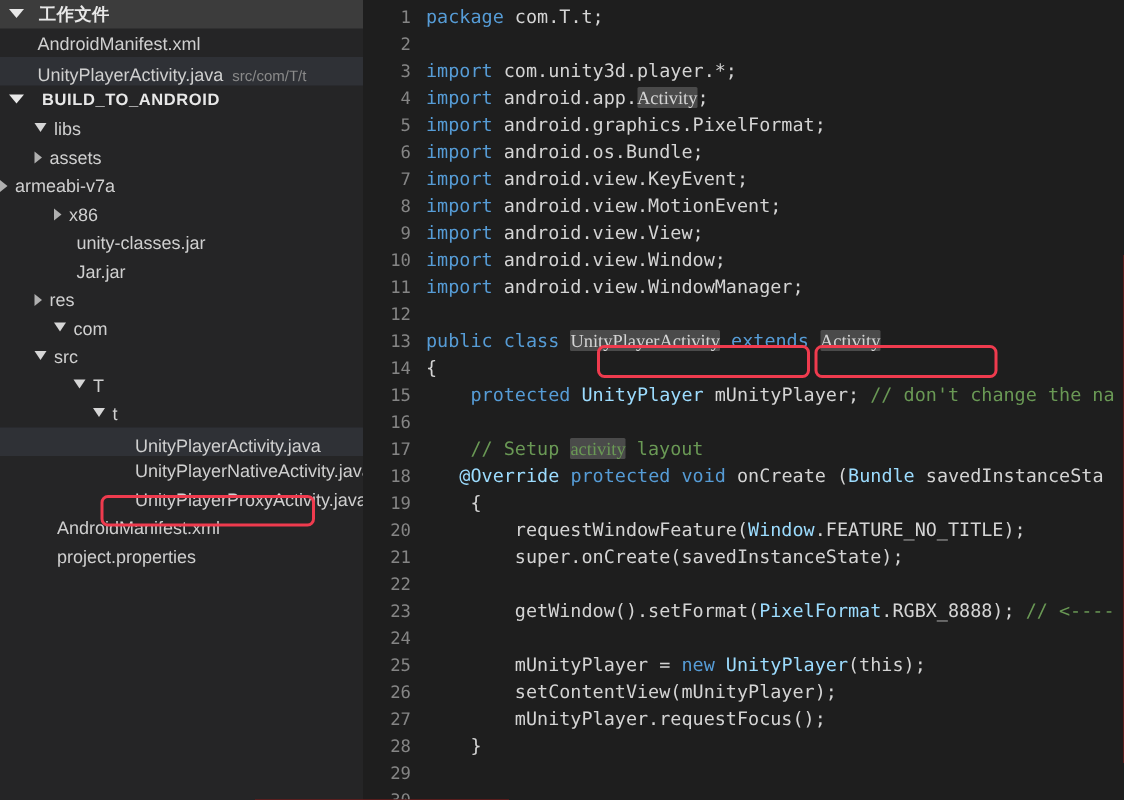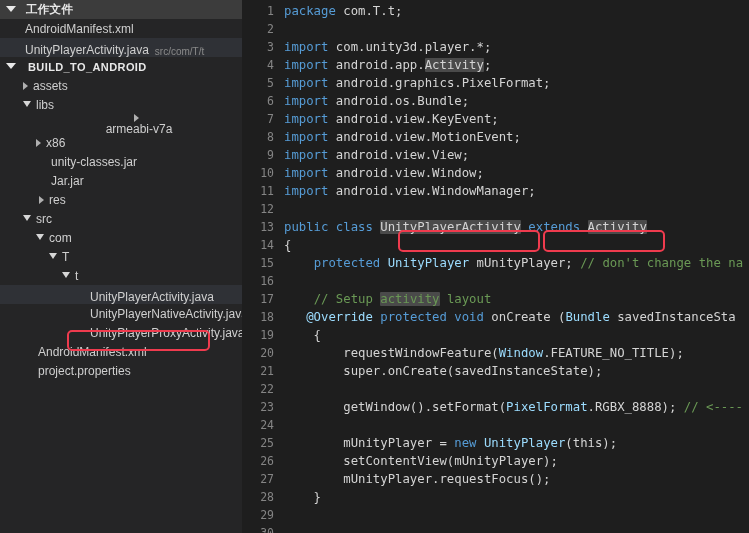--- a/index.html
+++ b/index.html
@@ -153,21 +153,21 @@
     font-size: 12.3px;
     color: #d4d4d4;
     white-space: pre;
     overflow: hidden;
   }
   .kw   { color: #569cd6; }
   .cls  { color: #9cdcfe; }
   .cmt  { color: #6a9955; }
   .ann  { color: #9cdcfe; }
   .plain{ color: #d4d4d4; }
-  .occ  { background: #4a4a4a; border-radius: 1px; }
+  .occ  { background: #4a4a4a; border-radius: 1px; font-family: Liberation Serif, serif; }
 
   
   .redbox {
     position: absolute;
     border: 2.5px solid #ef3b4e;
     border-radius: 5px;
     box-sizing: border-box;
     pointer-events: none;
   }
 </style>
@@ -192,54 +192,54 @@
       <span class="sub">src/com/T/t</span>
     </div>
 
     <div class="sb-section">
       <span class="tri hdr"></span>
       <span class="sec-label">BUILD_TO_ANDROID</span>
     </div>
 
     <div id="tree">
         <div class="row" style="padding-left: 23px;">
+          <span class="tri expanded"></span>
+          <span class="label">libs</span>
+        </div>
+        <div class="row" style="padding-left: 23px;">
           <span class="tri collapsed"></span>
           <span class="label">assets</span>
         </div>
-        <div class="row" style="padding-left: 23px;">
-          <span class="tri expanded"></span>
-          <span class="label">libs</span>
-        </div>
-        <div class="row" style="padding-left: 36px; flex-direction: column;">
+        <div class="row" style="">
           <span class="tri collapsed"></span>
           <span class="label">armeabi-v7a</span>
         </div>
         <div class="row" style="padding-left: 36px;">
           <span class="tri collapsed"></span>
           <span class="label">x86</span>
         </div>
         <div class="row" style="padding-left: 36px;">
           <span class="tri spacer"></span>
           <span class="label">unity-classes.jar</span>
         </div>
         <div class="row" style="padding-left: 36px;">
           <span class="tri spacer"></span>
           <span class="label">Jar.jar</span>
         </div>
-        <div class="row" style="padding-left: 39px;">
+        <div class="row" style="padding-left: 23px;">
           <span class="tri collapsed"></span>
           <span class="label">res</span>
         </div>
+        <div class="row" style="padding-left: 36px;">
+          <span class="tri expanded"></span>
+          <span class="label">com</span>
+        </div>
         <div class="row" style="padding-left: 23px;">
           <span class="tri expanded"></span>
           <span class="label">src</span>
-        </div>
-        <div class="row" style="padding-left: 36px;">
-          <span class="tri expanded"></span>
-          <span class="label">com</span>
         </div>
         <div class="row" style="padding-left: 49px;">
           <span class="tri expanded"></span>
           <span class="label">T</span>
         </div>
         <div class="row" style="padding-left: 62px;">
           <span class="tri expanded"></span>
           <span class="label">t</span>
         </div>
         <div class="row sel" style="padding-left: 75px;">

